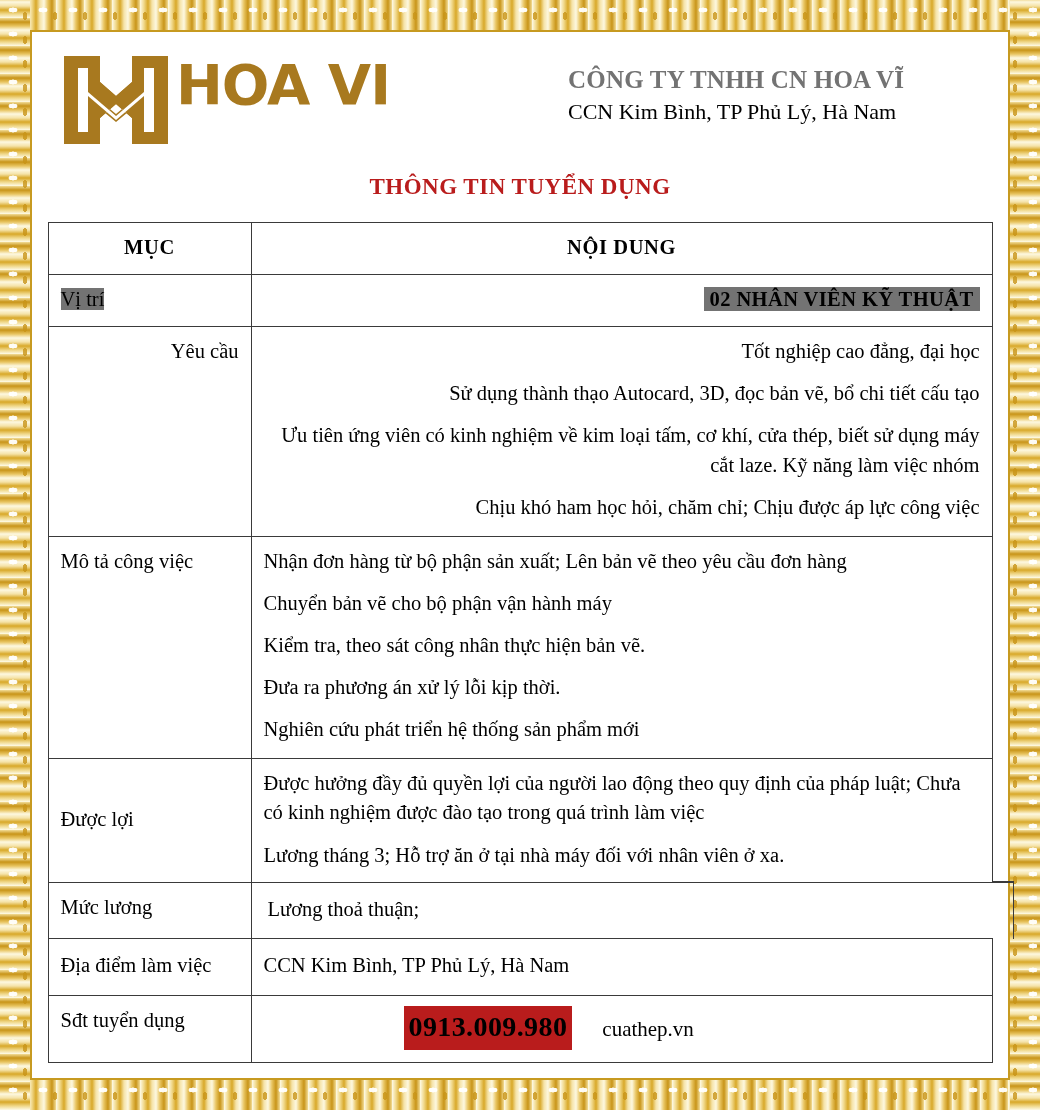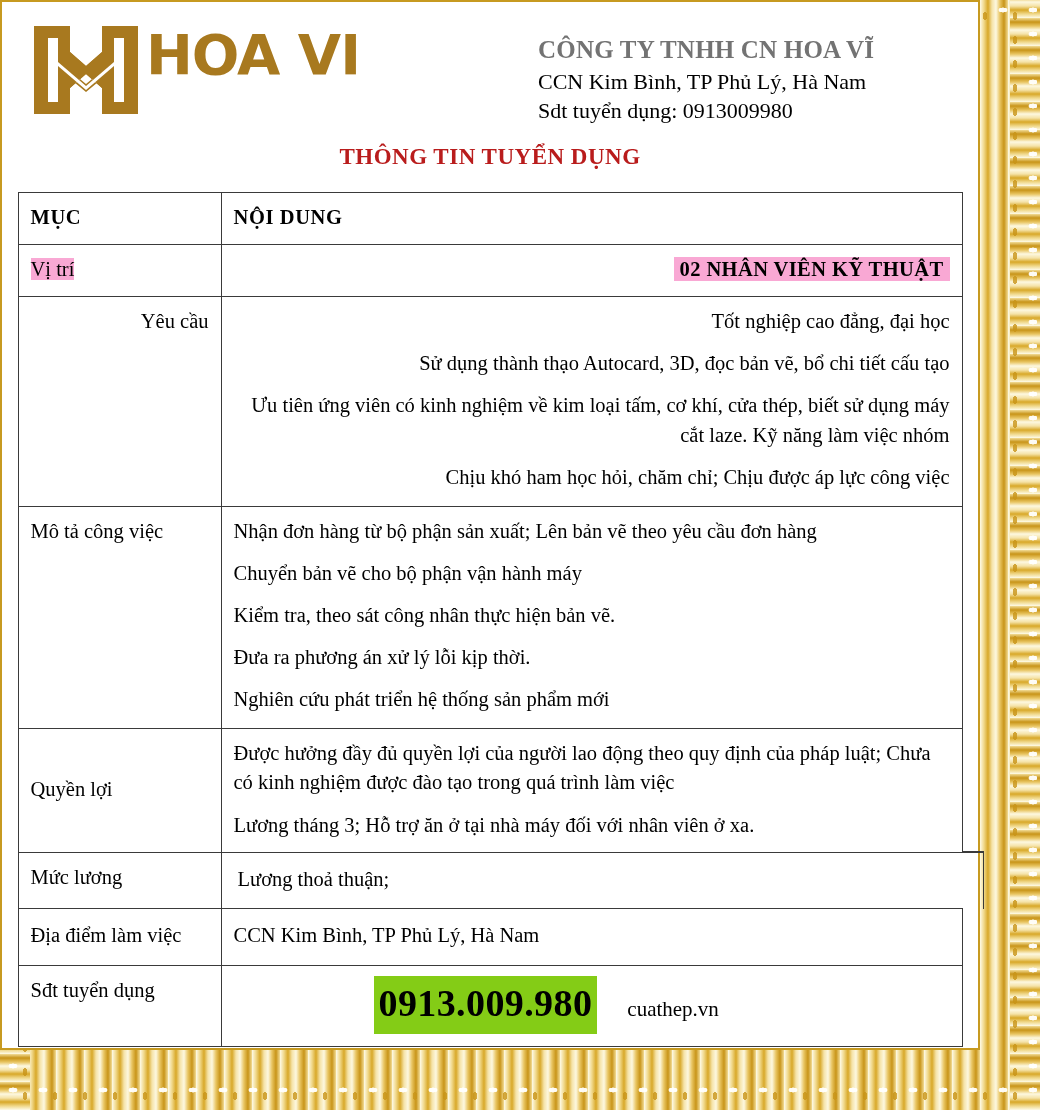--- a/index.html
+++ b/index.html
@@ -11,20 +11,21 @@
     font-family: "Liberation Serif", "DejaVu Serif", serif;
     overflow: hidden;
   }
 
   
   .frame {
     position: relative;
     width: 1040px;
     height: 1110px;
     background: #ffffff;
+    padding: 30px;
   }
 
   .frame-outer {
     position: absolute;
     inset: 0;
     background:
       repeating-linear-gradient(90deg,
         #fefbe8 0px, #f0d88a 4px, #d8a828 8px, #f5e3a8 12px,
         #fdf8e0 16px, #e8c460 20px, #c89418 24px, #f2dc96 28px);
     pointer-events: none;
@@ -174,32 +175,32 @@
     padding: 10px 12px 12px 12px;
     font-family: "Liberation Serif", serif;
     font-size: 20.5px;
     color: #000;
     line-height: 1.42;
   }
 
   .col-label { width: 203px; }
 
   .thead-cell {
-    text-align: left;
+    text-align: center;
     font-weight: 700;
     font-size: 21px;
     letter-spacing: 0.6px;
     padding: 16px 8px 17px 8px;
     vertical-align: middle;
   }
 
   .cell-label { padding-top: 11px; }
   .cell-label.mid { vertical-align: middle; padding-top: 10px; }
 
-  .hl { background: #f9a8d4; }
+  .hl { background: #737373; }
 
   .pos-value {
     text-align: right;
     font-weight: 700;
     font-size: 23px;
     letter-spacing: 0.4px;
     padding: 13px 8px 15px 8px;
   }
   .pos-value .hl { padding: 1px 6px; }
 
@@ -246,23 +247,23 @@
     padding-left: 0 !important;
   }
   .phone-wrap {
     display: flex;
     align-items: baseline;
     justify-content: flex-start;
     padding-left: 152px;
   }
   .phone-number {
     font-weight: 700;
-    font-size: 38px;
+    font-size: 28px;
     letter-spacing: 0.4px;
-    background: #84cc16;
+    background: #b91c1c;
     padding: 1px 5px 3px 5px;
   }
   .phone-site {
     font-size: 21px;
     margin-left: 30px;
   }
 </style>
 </head>
 <body>
 
@@ -285,21 +286,20 @@
           </svg>
         </div>
         <div class="logo-text-block">
           <div class="logo-wordmark">HOA VI</div>
         </div>
       </div>
 
       <div class="company-block">
         <div class="company-name">CÔNG TY TNHH CN HOA VĨ</div>
         <div class="company-line">CCN Kim Bình, TP Phủ Lý, Hà Nam</div>
-        <div class="company-line">Sdt tuyển dụng: 0913009980</div>
       </div>
     </div>
 
     <div class="doc-title">THÔNG TIN TUYỂN DỤNG</div>
 
     <table class="tbl">
       <tbody>
         <tr>
           <th class="col-label thead-cell">MỤC</th>
           <th class="thead-cell">NỘI DUNG</th>
@@ -329,21 +329,21 @@
           <td>
             <div class="line">Nhận đơn hàng từ bộ phận sản xuất; Lên bản vẽ theo yêu cầu đơn hàng</div>
             <div class="line">Chuyển bản vẽ cho bộ phận vận hành máy</div>
             <div class="line">Kiểm tra, theo sát công nhân thực hiện bản vẽ.</div>
             <div class="line">Đưa ra phương án xử lý lỗi kịp thời.</div>
             <div class="line">Nghiên cứu phát triển hệ thống sản phẩm mới</div>
           </td>
         </tr>
 
         <tr>
-          <td class="col-label cell-label mid">Quyền lợi</td>
+          <td class="col-label cell-label mid">Được lợi</td>
           <td>
             <div class="line">Được hưởng đầy đủ quyền lợi của người lao động theo quy định của pháp luật; Chưa có kinh nghiệm được đào tạo trong quá trình làm việc</div>
             <div class="line">Lương tháng 3; Hỗ trợ ăn ở tại nhà máy đối với nhân viên ở xa.</div>
           </td>
         </tr>
 
         <tr class="row-salary">
           <td class="col-label cell-label">Mức lương</td>
           <td class="val-cell">Lương thoả thuận;</td>
         </tr>

